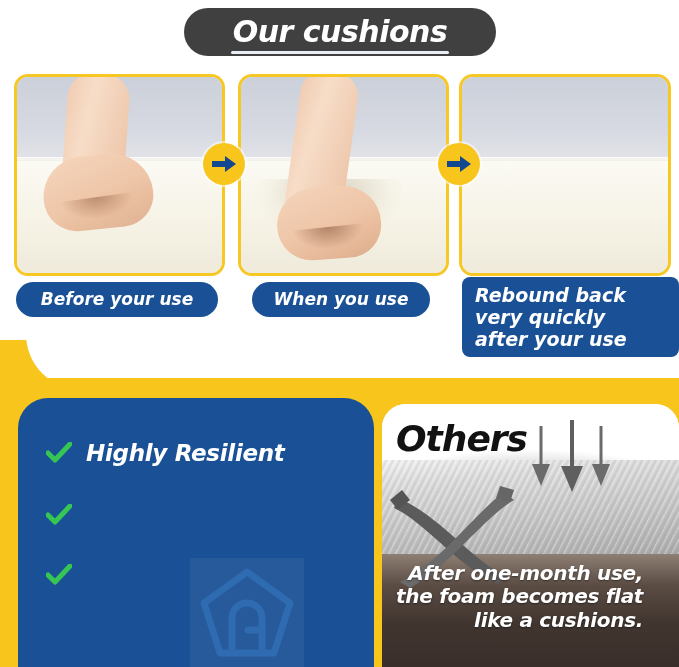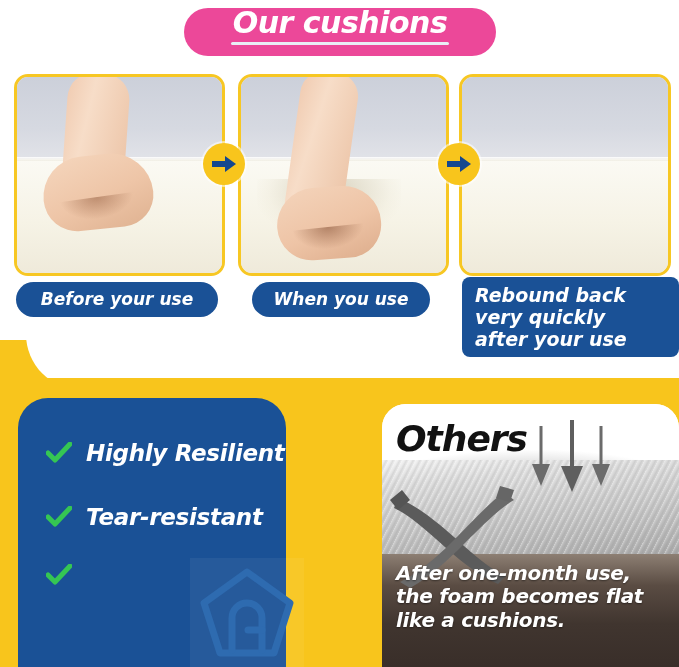--- a/index.html
+++ b/index.html
@@ -1,21 +1,21 @@
 <!DOCTYPE html>
 <html><head>
 <meta charset="utf-8">
 <style>
   html,body{margin:0;padding:0;background:#fff;}
   body{font-family:"DejaVu Sans",sans-serif;}
   #page{position:relative;width:679px;height:667px;overflow:hidden;background:#ffffff;}
 
   
   .title-pill{position:absolute;left:184px;top:8px;width:312px;height:48px;
-    background:#ec4899;border-radius:26px;display:flex;align-items:flex-start;justify-content:center;}
+    background:#404040;border-radius:26px;display:flex;align-items:center;justify-content:center;}
   .title-inner{position:relative;display:inline-block;padding:0 6px;}
   .title-text{font-family:"DejaVu Sans",sans-serif;font-style:italic;font-weight:bold;
     font-size:30px;color:#ffffff;letter-spacing:-0.5px;line-height:1;white-space:nowrap;}
   .title-underline{position:absolute;left:4px;right:4px;bottom:-7px;height:3px;background:#e9eef5;border-radius:2px;}
 
   
   .photo{position:absolute;top:74px;height:196px;border:3px solid #f7c723;border-radius:14px;
     overflow:hidden;background:#efefef;}
   .p1{left:14px;width:205px;}
   .p2{left:238px;width:205px;}
@@ -63,37 +63,37 @@
   .c3{left:462px;top:277px;width:204px;height:80px;border-radius:8px;padding-left:13px;}
   .c3 .cap-text{font-size:19px;line-height:1.16;}
 
   
   .yellow-band{position:absolute;left:0;top:378px;width:679px;height:289px;background:#f8c51c;}
   .yellow-notch{position:absolute;left:0;top:340px;width:120px;height:60px;background:#f8c51c;}
   .yellow-notch-mask{position:absolute;left:26px;top:334px;width:120px;height:56px;background:#ffffff;
     border-bottom-left-radius:60px;}
 
   
-  .blue-panel{position:absolute;left:18px;top:398px;width:268px;height:269px;background:#1a5196;
+  .blue-panel{position:absolute;left:18px;top:398px;width:356px;height:269px;background:#1a5196;
     border-top-left-radius:30px;border-top-right-radius:30px;overflow:hidden;}
   .feature{position:absolute;display:flex;align-items:center;gap:14px;left:28px;}
   .f1{top:42px;}
   .f2{top:106px;}
   .f3{top:166px;}
   .check svg{display:block;}
   .feature-label{font-family:"DejaVu Sans",sans-serif;font-style:italic;font-weight:bold;
     color:#ffffff;font-size:23px;white-space:nowrap;letter-spacing:-.3px;}
 
   .watermark{position:absolute;left:190px;top:558px;width:114px;height:109px;
     background:rgba(255,255,255,.055);z-index:3;}
   .watermark svg{display:block;}
 
   
   .others-panel{position:absolute;left:382px;top:404px;width:297px;height:263px;overflow:hidden;
-    border-top-left-radius:24px;border-top-right-radius:24px;background:#ffffff;}
+    border-top-left-radius:24px;border-top-right-radius:24px;background:#ffffff;text-align:right;}
   .others-sky{position:absolute;left:0;top:0;width:100%;height:74px;background:#ffffff;}
   .foam-gray{position:absolute;left:0;top:56px;width:100%;height:112px;
     background:linear-gradient(175deg,#f2f2f2 0%,#dedede 18%,#c9c9c9 48%,#b4b4b4 78%,#9d9d9d 100%);}
   .foam-gray:before{content:"";position:absolute;left:0;top:0;width:100%;height:100%;
     background:repeating-linear-gradient(117deg,rgba(255,255,255,.35) 0px,rgba(255,255,255,0) 2px,rgba(120,120,120,.16) 4px,rgba(255,255,255,0) 6px);}
   .foam-top-curve{position:absolute;left:-6%;top:46px;width:112%;height:44px;
     background:radial-gradient(ellipse at 50% 100%,#efefef 0%,#dcdcdc 45%,rgba(255,255,255,0) 72%);}
   .brown{position:absolute;left:0;top:150px;width:100%;height:113px;
     background:linear-gradient(180deg,#8d7f73 0%,#5a4c43 28%,#40352f 62%,#392e29 100%);}
 
@@ -186,21 +186,20 @@
         </svg>
       </span>
       <span class="feature-label">Highly Resilient</span>
     </div>
     <div class="feature f2">
       <span class="check">
         <svg width="26" height="22" viewBox="0 0 26 22">
           <path d="M2 11 L9 18 L24 2" fill="none" stroke="#35c653" stroke-width="5" stroke-linecap="round" stroke-linejoin="round"></path>
         </svg>
       </span>
-      <span class="feature-label">Tear-resistant</span>
     </div>
     <div class="feature f3">
       <span class="check">
         <svg width="26" height="22" viewBox="0 0 26 22">
           <path d="M2 11 L9 18 L24 2" fill="none" stroke="#35c653" stroke-width="5" stroke-linecap="round" stroke-linejoin="round"></path>
         </svg>
       </span>
     </div>
   </div>
 

